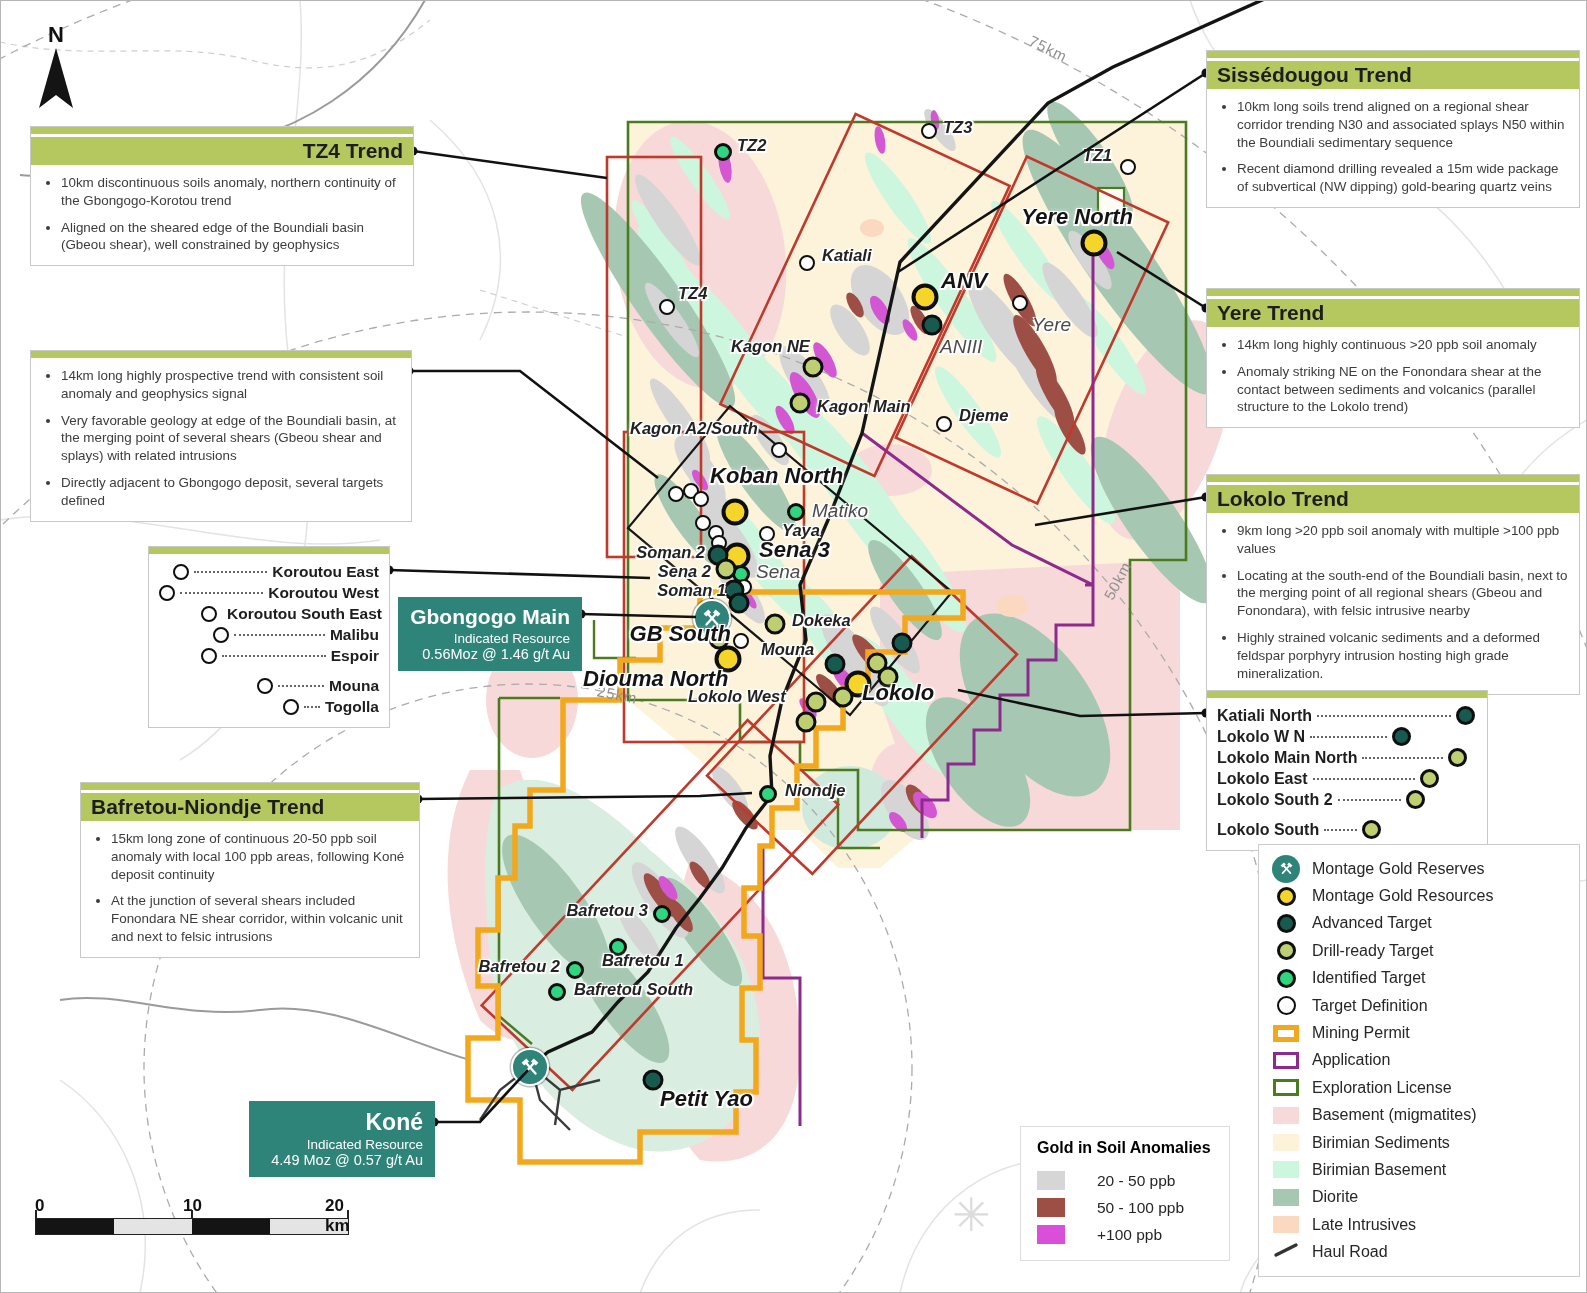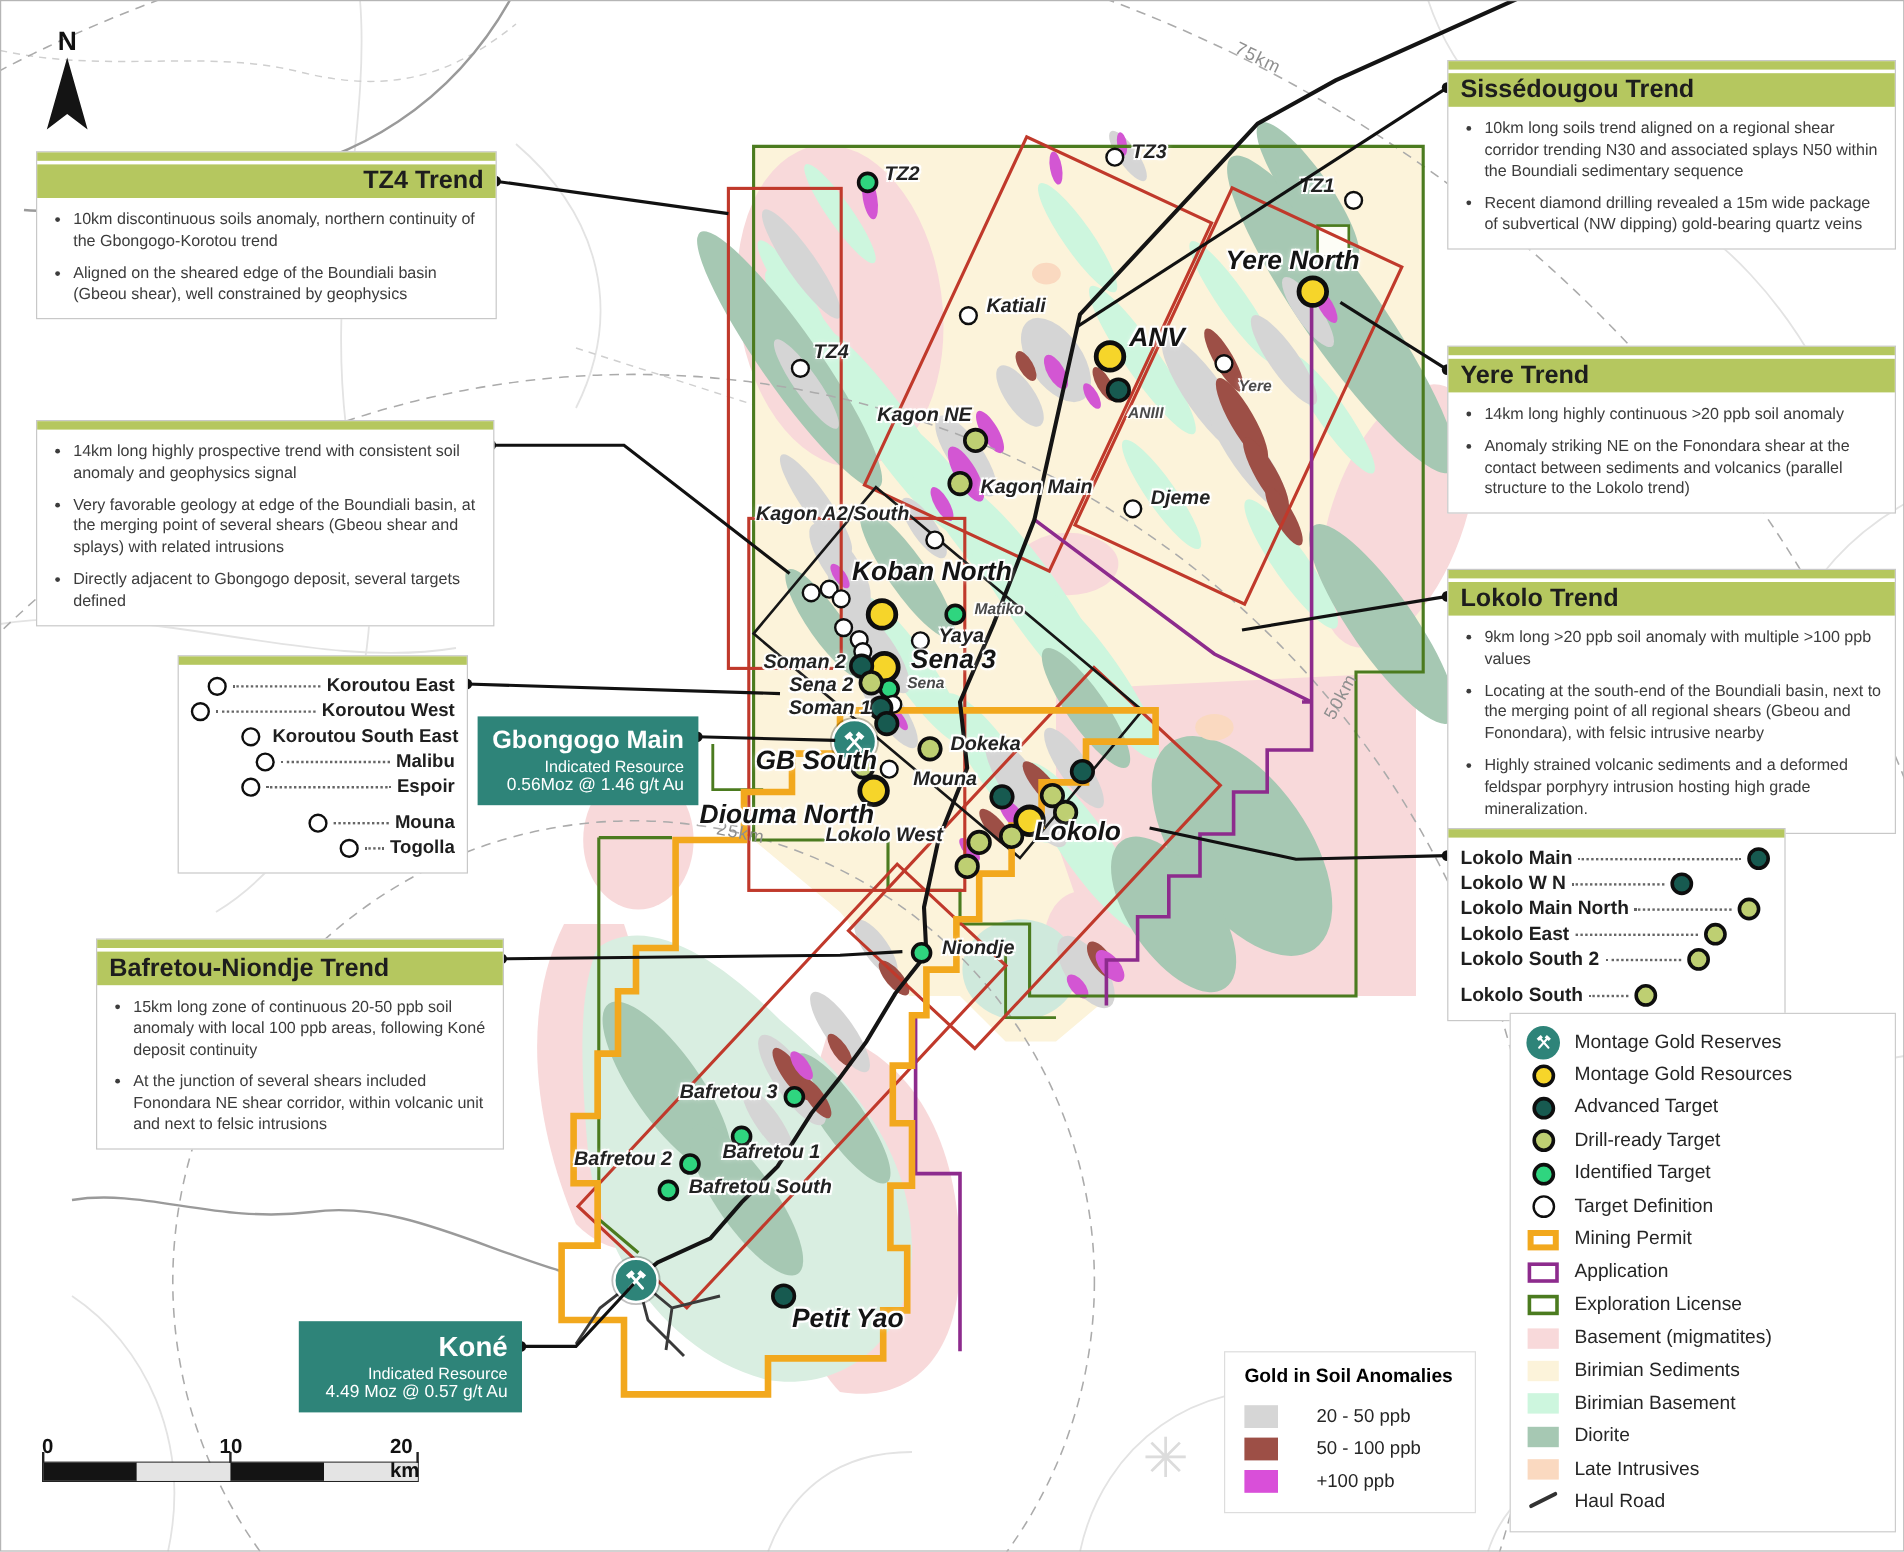--- a/index.html
+++ b/index.html
@@ -16,21 +16,21 @@
 .mk-drillready{width:21px;height:21px;background:var(--drillready_green);border:3.5px solid #0e0e0e}
 .mk-identified{width:18px;height:18px;background:var(--identified_green);border:3px solid #0e0e0e}
 .mk-definition{width:16px;height:16px;background:#fff;border:2.6px solid #0e0e0e}
 .mk-reserves{width:38px;height:38px;background:var(--teal_box);border:2px solid #fff;
   box-shadow:0 0 0 1.5px rgba(0,0,0,.25);display:flex;align-items:center;justify-content:center}
 
 .ml{position:absolute;font-style:italic;white-space:nowrap;z-index:3;
   text-shadow:-1.5px -1.5px 0 #fff,1.5px -1.5px 0 #fff,-1.5px 1.5px 0 #fff,1.5px 1.5px 0 #fff,0 0 5px #fff}
 .ml-big{font-weight:700;font-size:22px;color:#141414}
 .ml-med{font-weight:700;font-size:16.5px;color:#222}
-.ml-lt{font-weight:700;font-size:13px;color:#4a4a4a}
+.ml-lt{font-weight:400;font-size:19px;color:#4a4a4a}
 .anchor-r{transform:translateX(-100%)}
 .ring-label{position:absolute;font-size:15px;color:#8f8f8f;letter-spacing:1px;z-index:2;white-space:nowrap}
 
 .callout{position:absolute;background:#fff;border:1px solid #c8c8c8;z-index:6}
 .strip{height:7px;background:var(--accent_green)}
 .head{margin-top:3px;background:var(--accent_green);padding:2px 10px;font-size:21px;font-weight:700;color:#1d1d1d;white-space:nowrap}
 .head.r{text-align:right}
 .callout ul{margin:9px 10px 11px 30px;padding:0}
 .callout li{font-size:13.4px;color:#3c3c3c;line-height:1.33;margin-bottom:9px}
 .callout li:last-child{margin-bottom:2px}
@@ -511,21 +511,21 @@
         <span class="tb-dot tb-definition" style="margin-left: 124px;"></span>
         <span class="tb-leader"></span>
         <span class="tb-label">Togolla</span>
       </div>
     </div>
 </div>
 <div class="tbox" id="lokolo-box" style="left:1206px;top:690px;width:260px">
   <div class="strip-top"></div>
   <div id="lokolo-rows">
       <div class="tb-row">
-        <span class="tb-label">Lokolo Main</span>
+        <span class="tb-label">Katiali North</span>
         <span class="tb-leader"></span>
         <span class="tb-dot tb-advanced" style="margin-right: 2px;"></span>
       </div>
       <div class="tb-row">
         <span class="tb-label">Lokolo W N</span>
         <span class="tb-leader"></span>
         <span class="tb-dot tb-advanced" style="margin-right: 66px;"></span>
       </div>
       <div class="tb-row">
         <span class="tb-label">Lokolo Main North</span>

